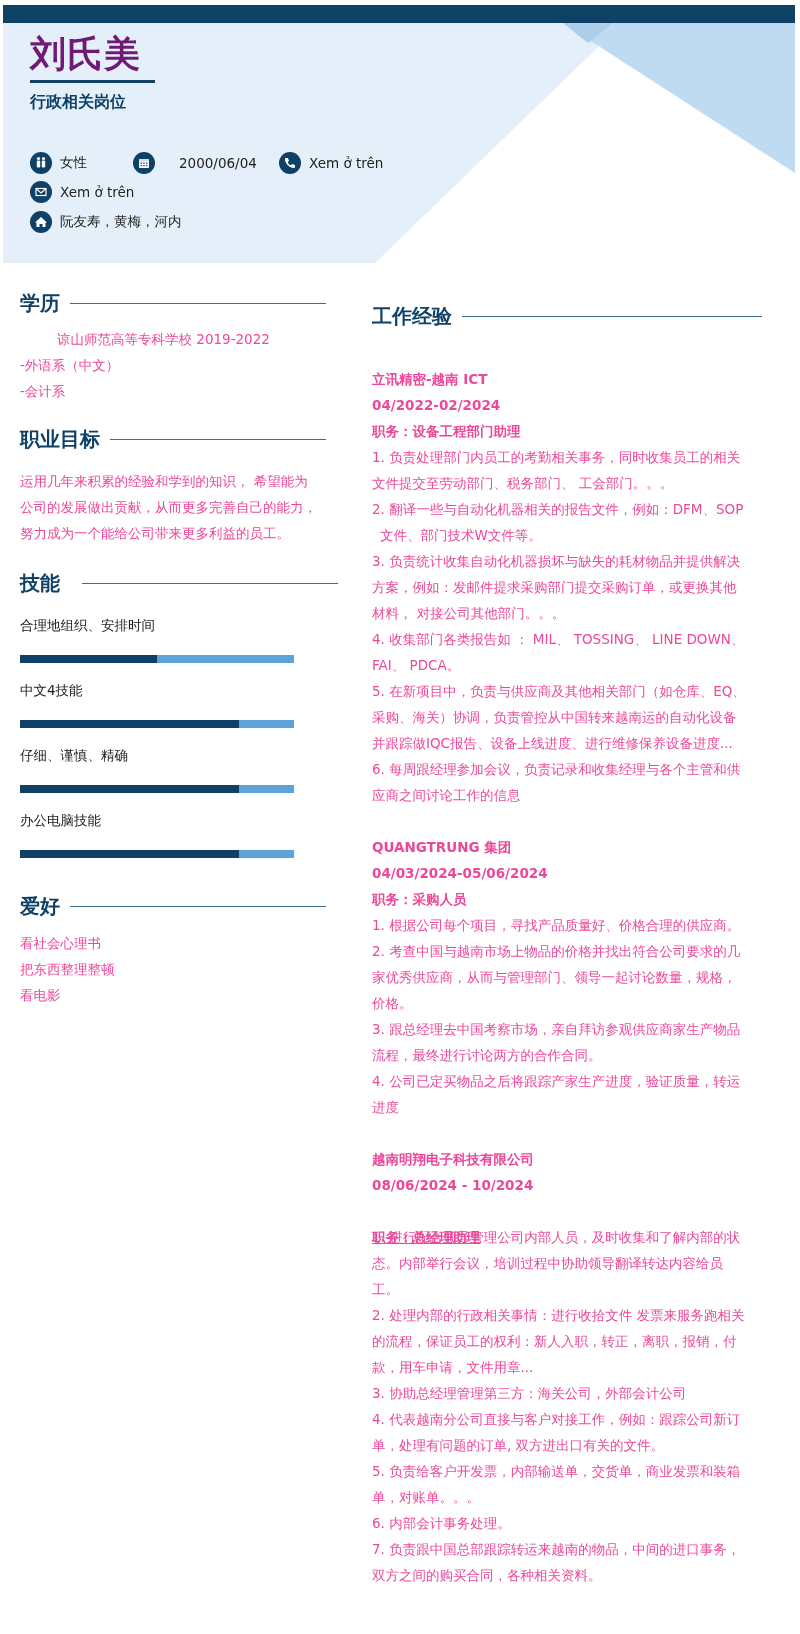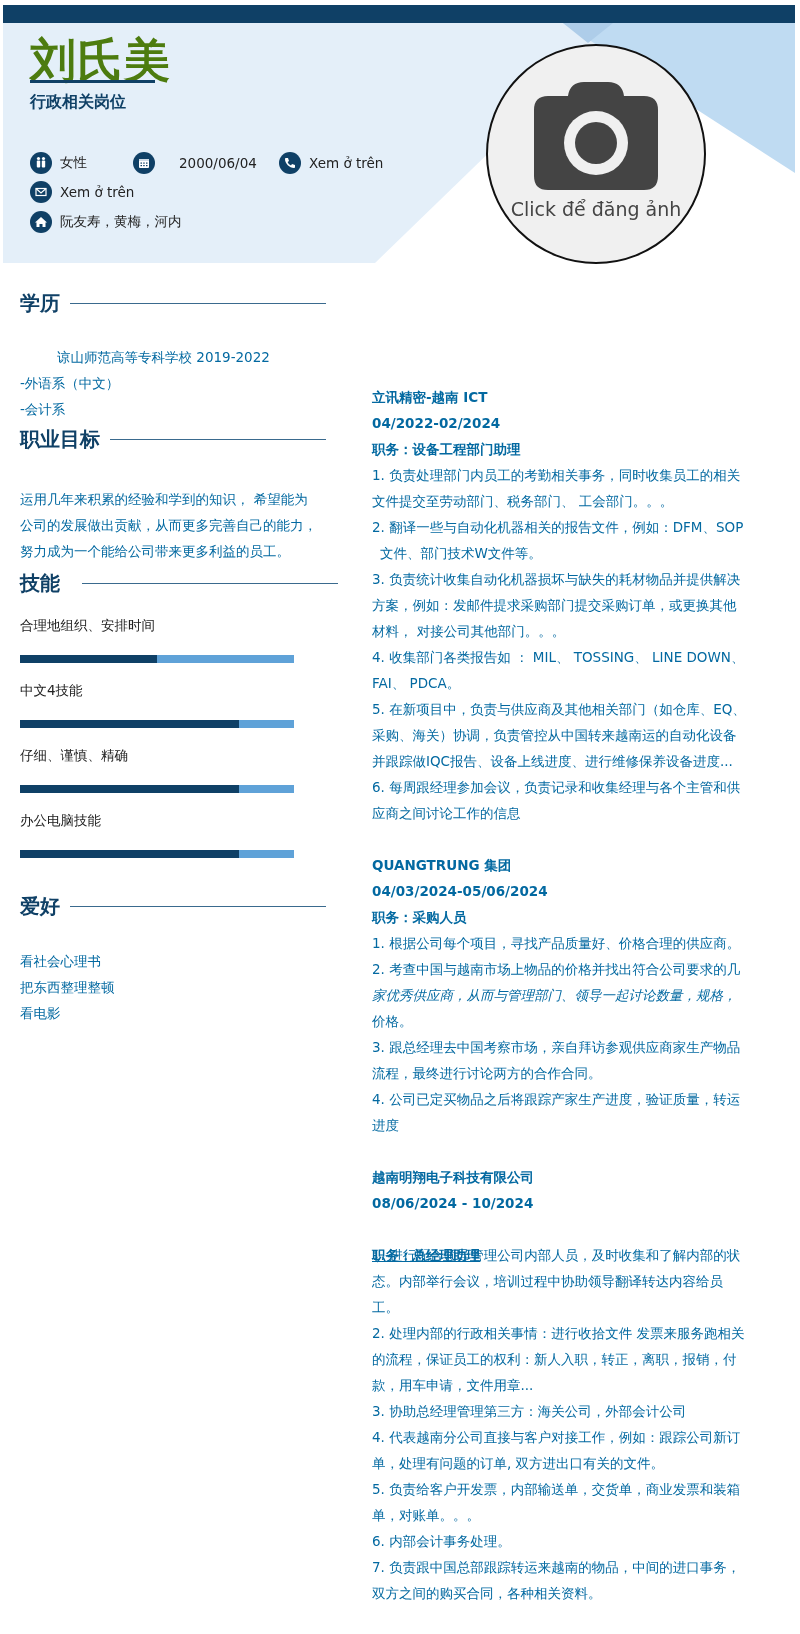--- a/index.html
+++ b/index.html
@@ -4,36 +4,36 @@
 <style>
   * { box-sizing: border-box; margin: 0; padding: 0; }
   body { width: 800px; height: 1634px; background: #ffffff; font-family: "DejaVu Sans", "Liberation Sans", sans-serif; color: #222; position: relative; overflow: hidden; }
   .page { position: relative; width: 800px; height: 1634px; }
 
   .topbar { position: absolute; left: 3px; top: 5px; width: 792px; height: 18px; background: #0f4066; }
 
   .header-bg { position: absolute; left: 3px; top: 23px; width: 792px; height: 240px; overflow: hidden; }
   .header-bg svg { position: absolute; left: 0; top: 0; }
 
-  .name { position: absolute; left: 30px; top: 30px; font-size: 46px; font-weight: bold; color: #4d7c0f; letter-spacing: 1px; }
+  .name { position: absolute; left: 30px; top: 30px; font-size: 36px; font-weight: bold; color: #701a75; letter-spacing: 1px; }
   .name-rule { position: absolute; left: 30px; top: 80px; width: 125px; height: 3px; background: #0f4066; }
   .position { position: absolute; left: 30px; top: 92px; font-size: 16px; font-weight: bold; color: #0f4066; }
 
   .info { position: absolute; display: flex; align-items: center; font-size: 13.5px; color: #222; }
   .info .ic { width: 22px; height: 22px; border-radius: 50%; background: #0f4066; display: inline-flex; align-items: center; justify-content: center; margin-right: 8px; flex: none; }
   .info .ic svg { width: 14px; height: 14px; }
 
   .photo { position: absolute; left: 486px; top: 44px; width: 220px; height: 220px; border-radius: 50%; background: #f0f0f0; border: 2px solid #111; }
   .photo .cam { position: absolute; left: 44px; top: 34px; }
   .photo .cap { position: absolute; left: 0; right: 0; top: 152px; text-align: center; font-size: 19px; color: #444; font-family: "DejaVu Sans", sans-serif; }
 
   .sec-title { position: absolute; display: flex; align-items: center; font-size: 20px; font-weight: bold; color: #0f4066; }
   .sec-title .line { height: 1px; background: #3a6a8e; margin-left: 10px; }
 
-  .txt { position: absolute; font-size: 13.5px; color: #0369a1; line-height: 26px; margin-top: 18px; }
+  .txt { position: absolute; font-size: 13.5px; color: #ec4899; line-height: 26px; }
   .txt.bold { font-weight: bold; }
 
   .skill-label { position: absolute; left: 20px; font-size: 13.5px; color: #222; }
   .bar { position: absolute; left: 20px; width: 274px; height: 8px; background: #5fa2d8; }
   .bar .fill { height: 8px; background: #0f4066; }
 
   .footer { position: absolute; left: 3px; top: 1607px; width: 792px; height: 19px; background: #0f4066; }
   .footer span { position: absolute; right: 24px; top: 1px; font-family: "DejaVu Sans Mono", "Liberation Mono", monospace; font-size: 14px; color: #d7e3ee; }
 </style>
 </head>
@@ -102,28 +102,20 @@
   </div>
   <div class="info" style="left:30px; top:211px;">
     <span class="ic">
       <svg viewBox="0 0 14 14">
           <polygon points="7,2 13,7.5 11.5,7.5 11.5,12 8.5,12 8.5,9 5.5,9 5.5,12 2.5,12 2.5,7.5 1,7.5" fill="#fff"></polygon>
         </svg>
     </span>
     <span>阮友寿，黄梅，河内</span>
   </div>
 
-  <div class="photo">
-    <svg class="cam" width="128" height="112" viewBox="0 0 128 112">
-      <path d="M36 16 Q38 2 52 2 L76 2 Q90 2 92 16 L112 16 Q126 16 126 30 L126 96 Q126 110 112 110 L16 110 Q2 110 2 96 L2 30 Q2 16 16 16 Z" fill="#444"></path>
-      <circle cx="64" cy="63" r="32" fill="#f0f0f0"></circle>
-      <circle cx="64" cy="63" r="21" fill="#444"></circle>
-    </svg>
-    <div class="cap">Click để đăng ảnh</div>
-  </div>
 
   <div class="sec-title" style="left:20px; top:290px;">
     <span>学历</span>
     <span class="line" style="width:256px;"></span>
   </div>
   <div class="txt" style="left:57px; top:326px;">谅山师范高等专科学校  2019-2022</div>
   <div class="txt" style="left:20px; top:352px;">-外语系（中文）</div>
   <div class="txt" style="left:20px; top:378px;">-会计系</div>
 
   <div class="sec-title" style="left:20px; top:426px;">
@@ -160,20 +152,24 @@
     </div>
 
   <div class="sec-title" style="left:20px; top:893px;">
     <span>爱好</span>
     <span class="line" style="width:256px;"></span>
   </div>
   <div class="txt" style="left:20px; top:930px;">看社会心理书</div>
   <div class="txt" style="left:20px; top:956px;">把东西整理整顿</div>
   <div class="txt" style="left:20px; top:982px;">看电影</div>
 
+  <div class="sec-title" style="left:372px; top:303px;">
+    <span>工作经验</span>
+    <span class="line" style="width:300px;"></span>
+  </div>
 
   <div>
     <div class="txt bold" style="left:372px; top:366px;">立讯精密-越南 ICT</div>
     <div class="txt bold" style="left:372px; top:392px;">04/2022-02/2024</div>
     <div class="txt bold" style="left:372px; top:418px;">职务：设备工程部门助理</div>
     <div class="txt" style="left:372px; top:444px;">1. 负责处理部门内员工的考勤相关事务，同时收集员工的相关</div>
     <div class="txt" style="left:372px; top:470px;">文件提交至劳动部门、税务部门、 工会部门。。。</div>
     <div class="txt" style="left:372px; top:496px;">2. 翻译一些与自动化机器相关的报告文件，例如：DFM、SOP</div>
     <div class="txt" style="left:380px; top:522px;text-align:center;">文件、部门技术W文件等。</div>
     <div class="txt" style="left:372px; top:548px;">3. 负责统计收集自动化机器损坏与缺失的耗材物品并提供解决</div>
@@ -187,21 +183,21 @@
     <div class="txt" style="left:372px; top:756px;">6. 每周跟经理参加会议，负责记录和收集经理与各个主管和供</div>
     <div class="txt" style="left:372px; top:782px;">应商之间讨论工作的信息</div>
   </div>
 
   <div>
     <div class="txt bold" style="left:372px; top:834px;">QUANGTRUNG 集团</div>
     <div class="txt bold" style="left:372px; top:860px;">04/03/2024-05/06/2024</div>
     <div class="txt bold" style="left:372px; top:886px;">职务：采购人员</div>
     <div class="txt" style="left:372px; top:912px;">1. 根据公司每个项目，寻找产品质量好、价格合理的供应商。</div>
     <div class="txt" style="left:372px; top:938px;">2. 考查中国与越南市场上物品的价格并找出符合公司要求的几</div>
-    <div class="txt" style="left:372px; top:964px;font-style:italic;">家优秀供应商，从而与管理部门、领导一起讨论数量，规格，</div>
+    <div class="txt" style="left:372px; top:964px;">家优秀供应商，从而与管理部门、领导一起讨论数量，规格，</div>
     <div class="txt" style="left:372px; top:990px;">价格。</div>
     <div class="txt" style="left:372px; top:1016px;">3. 跟总经理去中国考察市场，亲自拜访参观供应商家生产物品</div>
     <div class="txt" style="left:372px; top:1042px;">流程，最终进行讨论两方的合作合同。</div>
     <div class="txt" style="left:372px; top:1068px;">4. 公司已定买物品之后将跟踪产家生产进度，验证质量，转运</div>
     <div class="txt" style="left:372px; top:1094px;">进度</div>
   </div>
 
   <div>
     <div class="txt bold" style="left:372px; top:1146px;">越南明翔电子科技有限公司</div>
     <div class="txt bold" style="left:372px; top:1172px;">08/06/2024 - 10/2024</div>

